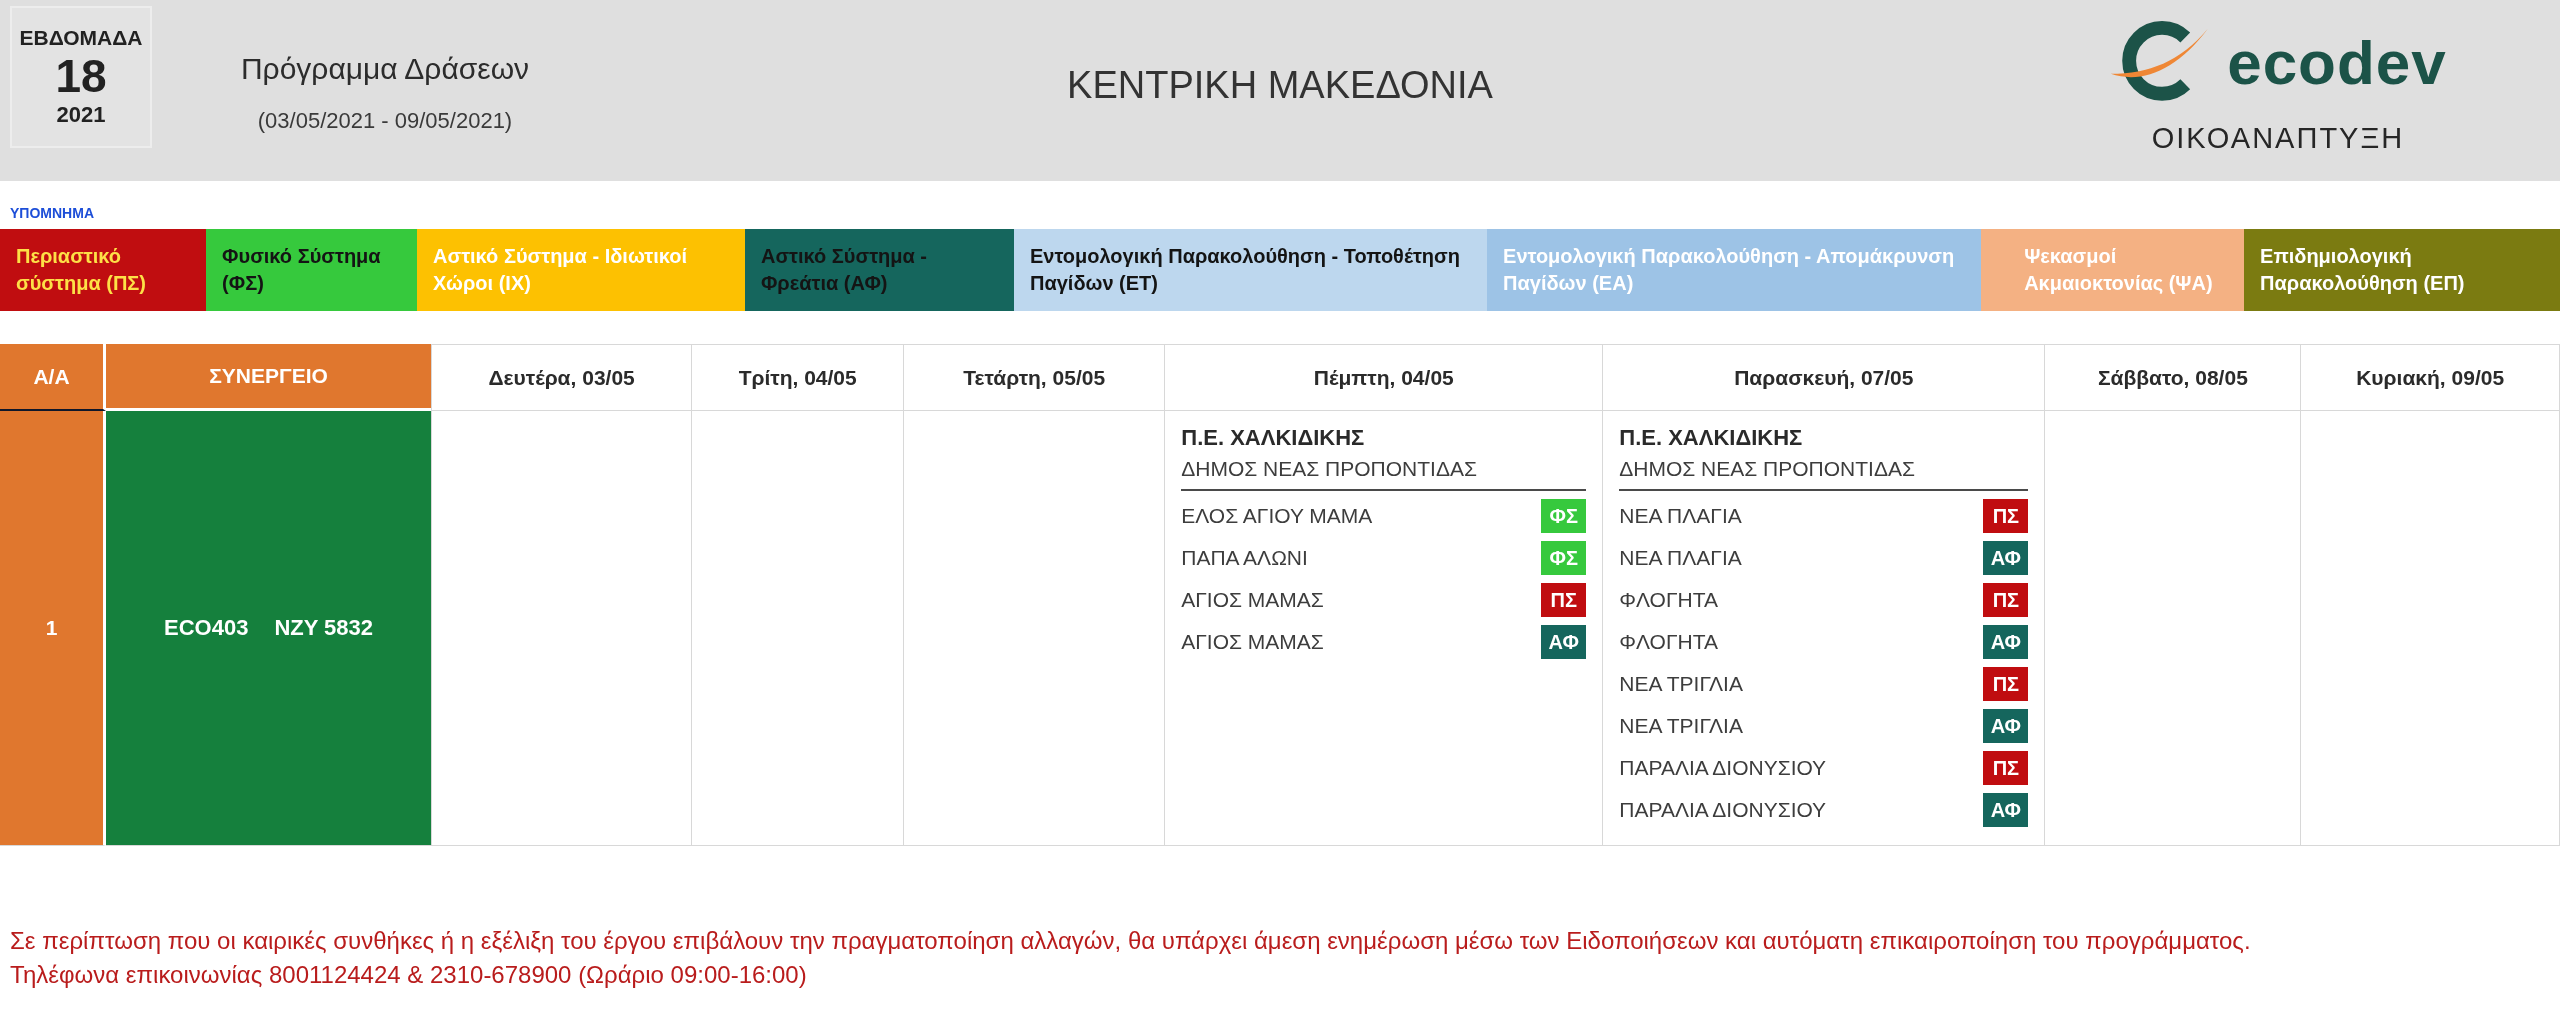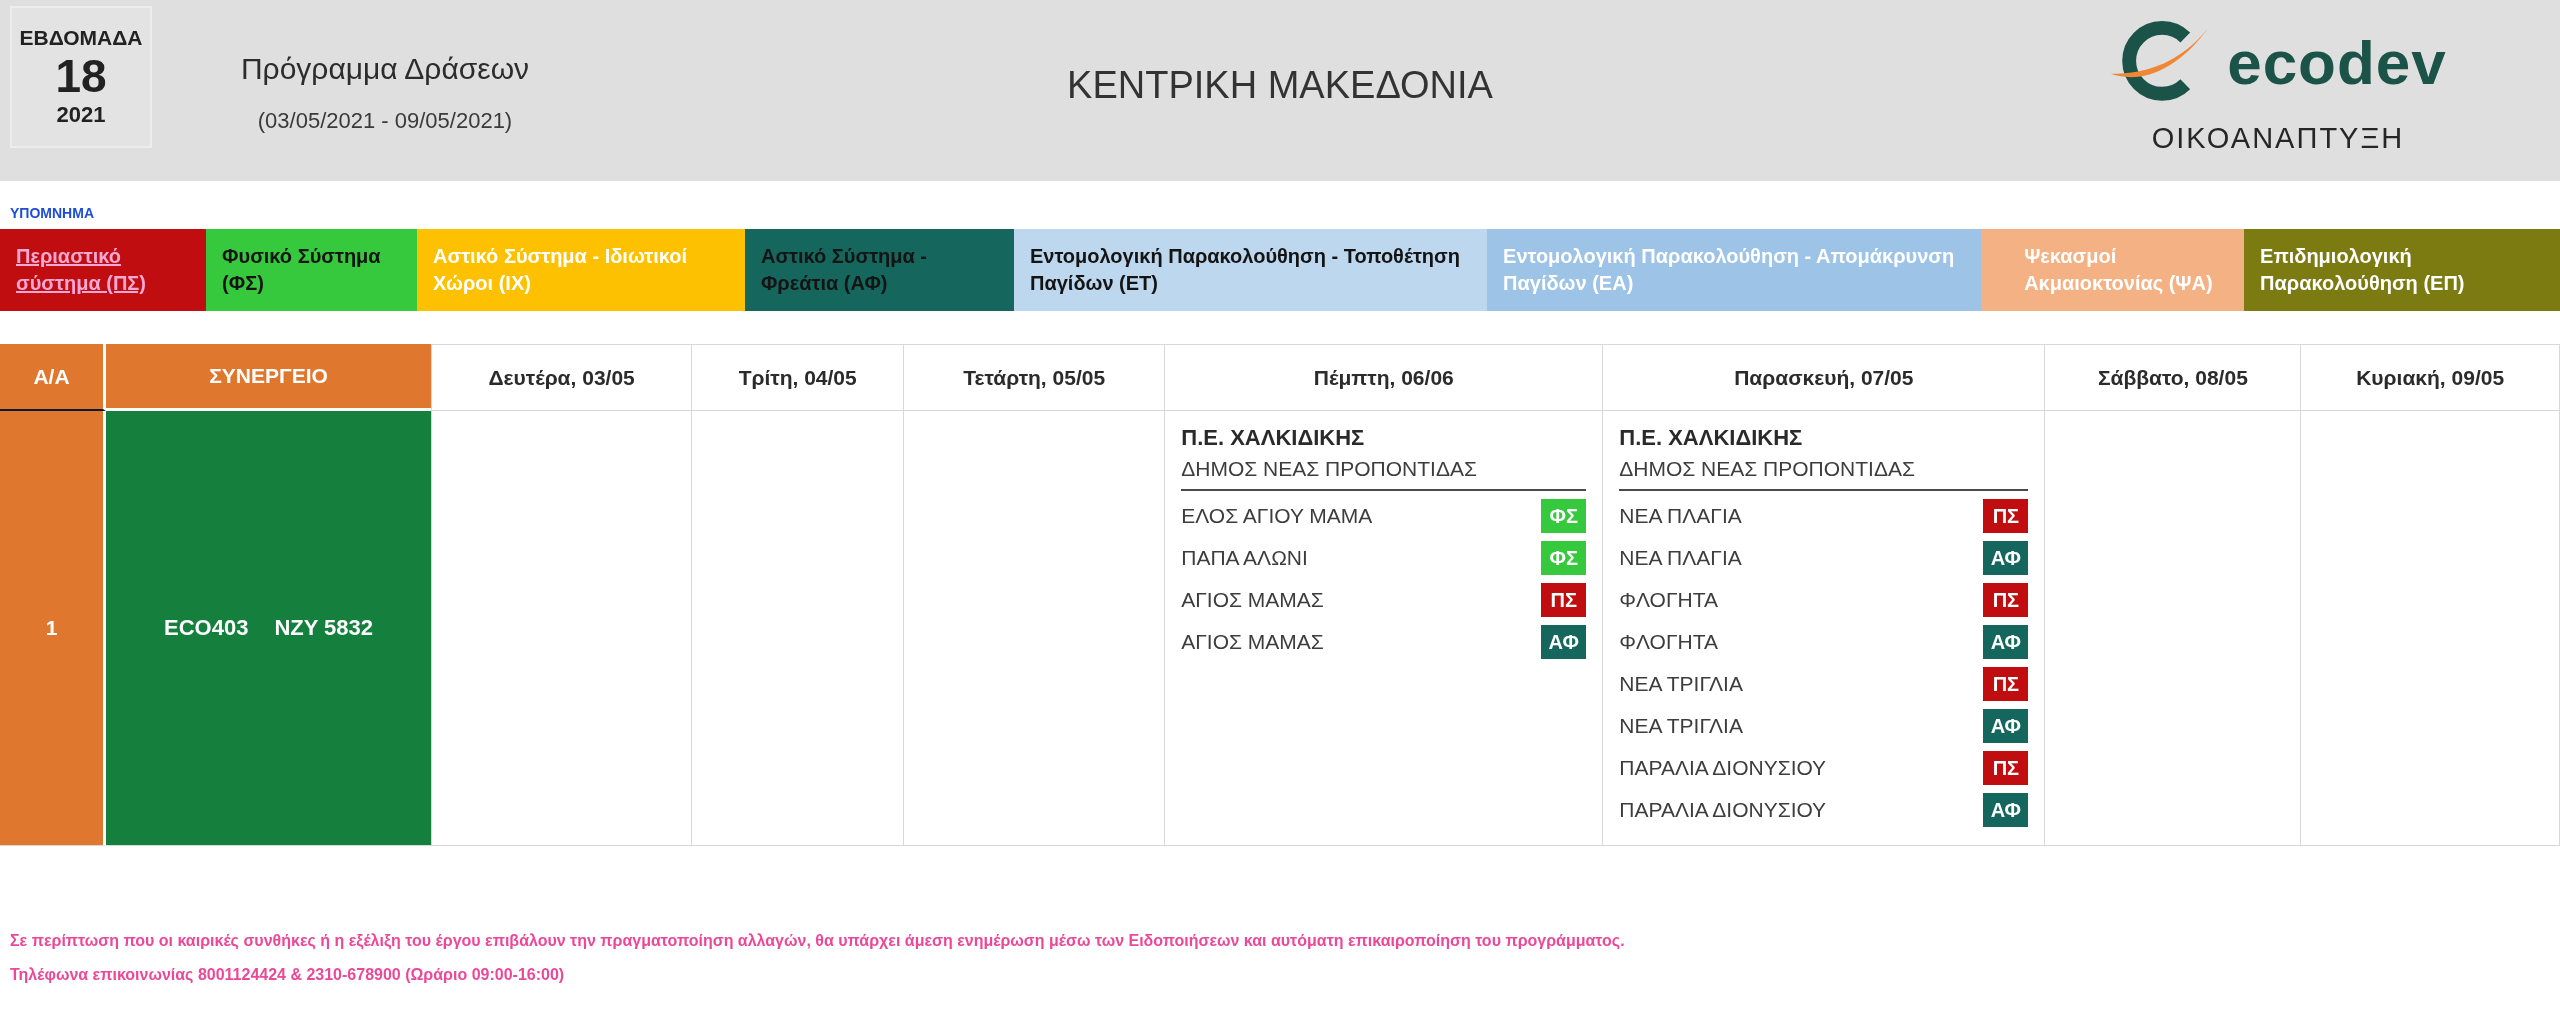--- a/index.html
+++ b/index.html
@@ -57,21 +57,21 @@
                border-bottom: 2px solid #4a4a4a; }
   .entries { margin-top: 6px; }
   .entry { display: flex; align-items: center; justify-content: space-between;
            height: 34px; margin: 8px 0; }
   .place { font-size: 21px; color: #3d3d3d; }
   .badge { width: 45px; height: 34px; display: flex; align-items: center; justify-content: center;
            color: #ffffff; font-size: 20px; font-weight: bold; flex: 0 0 auto; }
 
   
   .footer { margin: 78px 0 0 10px; }
-  .footer-line { font-size: 16px; color: #ec4899; line-height: 34px; font-weight: bold; }
+  .footer-line { font-size: 24px; color: #b91c1c; line-height: 34px; }
 </style>
 </head>
 <body>
 
 <div class="header">
   <div class="week-box">
     <div class="week-label">ΕΒΔΟΜΑΔΑ</div>
     <div class="week-number">18</div>
     <div class="week-year">2021</div>
   </div>
@@ -92,38 +92,38 @@
         </svg>
       </span>
       <span class="logo-text">ecodev</span>
     </div>
     <div class="logo-sub">ΟΙΚΟΑΝΑΠΤΥΞΗ</div>
   </div>
 </div>
 
 <div class="legend-title">ΥΠΟΜΝΗΜΑ</div>
 <div class="legend-bar">
-  <div class="legend-item lg-0" style="background-color: rgb(192, 13, 16); color: #f9a8d4; text-decoration: underline;">Περιαστικό σύστημα (ΠΣ)</div>
+  <div class="legend-item lg-0" style="background-color: rgb(192, 13, 16); color: #fde047;">Περιαστικό σύστημα (ΠΣ)</div>
   <div class="legend-item lg-1" style="background-color: rgb(54, 201, 61); color: rgb(20, 20, 20);">Φυσικό Σύστημα (ΦΣ)</div>
   <div class="legend-item lg-2" style="background-color: rgb(253, 193, 1); color: rgb(255, 255, 255);">Αστικό Σύστημα - Ιδιωτικοί Χώροι (ΙΧ)</div>
   <div class="legend-item lg-3" style="background-color: rgb(21, 102, 93); color: rgb(20, 20, 20);">Αστικό Σύστημα - Φρεάτια (ΑΦ)</div>
   <div class="legend-item lg-4" style="background-color: rgb(189, 215, 238); color: rgb(20, 20, 20);">Εντομολογική Παρακολούθηση - Τοποθέτηση Παγίδων (ΕΤ)</div>
   <div class="legend-item lg-5" style="background-color: rgb(157, 195, 230); color: rgb(255, 255, 255);">Εντομολογική Παρακολούθηση - Απομάκρυνση Παγίδων (ΕΑ)</div>
   <div class="legend-item lg-6" style="background-color: rgb(244, 177, 131); color: rgb(255, 255, 255);">Ψεκασμοί Ακμαιοκτονίας (ΨΑ)</div>
   <div class="legend-item lg-7" style="background-color: rgb(123, 123, 17); color: rgb(255, 255, 255);">Επιδημιολογική Παρακολούθηση (ΕΠ)</div>
 </div>
 
 <div class="sched">
 
   <div class="hcell horange h-aa" style="background-color: rgb(224, 119, 46);">Α/Α</div>
   <div class="hcell horange h-crew" style="background-color: rgb(224, 119, 46);">ΣΥΝΕΡΓΕΙΟ</div>
   <div class="hcell hday first-day">Δευτέρα, 03/05</div>
   <div class="hcell hday">Τρίτη, 04/05</div>
   <div class="hcell hday">Τετάρτη, 05/05</div>
-  <div class="hcell hday">Πέμπτη, 06/06</div>
+  <div class="hcell hday">Πέμπτη, 04/05</div>
   <div class="hcell hday">Παρασκευή, 07/05</div>
   <div class="hcell hday">Σάββατο, 08/05</div>
   <div class="hcell hday">Κυριακή, 09/05</div>
 
   <div class="bcell b-orange b-index" style="background-color: rgb(224, 119, 46);">1</div>
   <div class="bcell b-orange" style="background-color: #15803d;">
     <div class="crew-line">
       <span>ECO403</span>
       <span>NZY 5832</span>
     </div>

